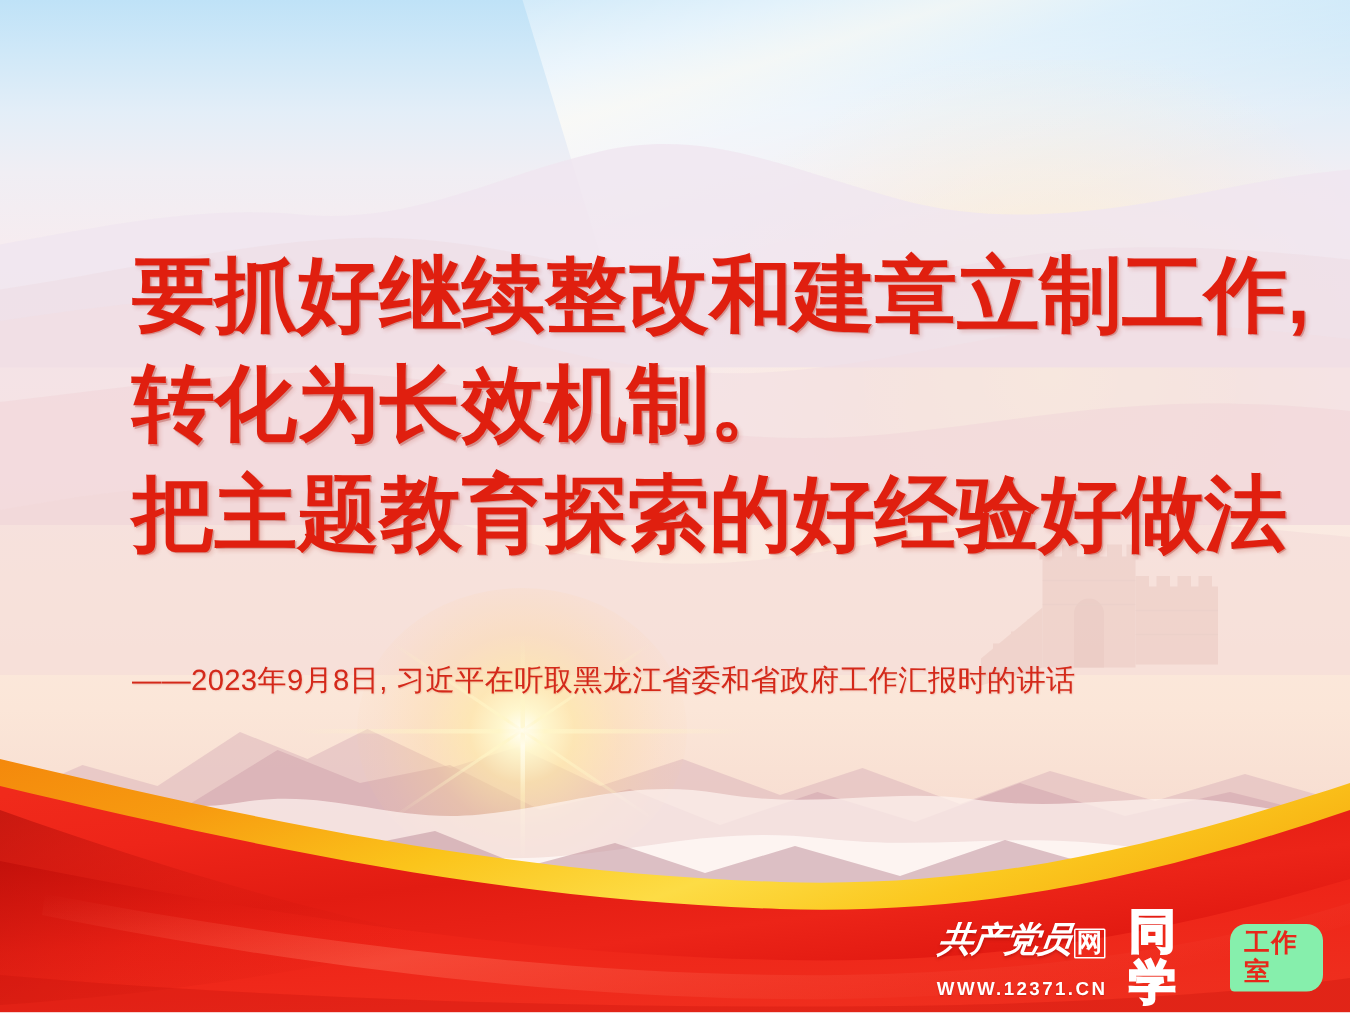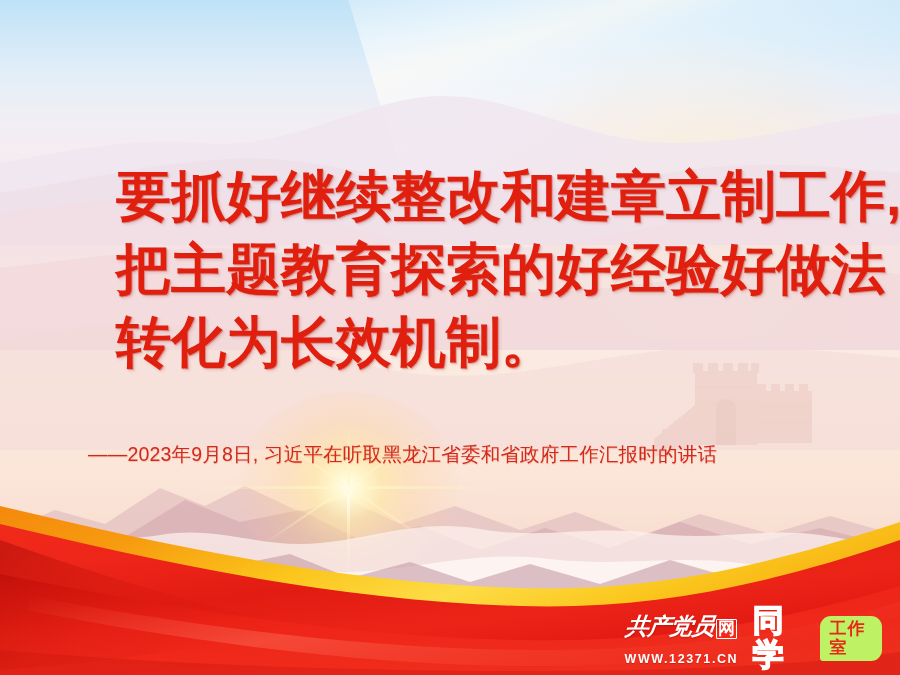--- a/index.html
+++ b/index.html
@@ -130,21 +130,21 @@
     position: absolute;
     left: 640px; top: 345px;
     width: 190px; height: 115px;
     opacity: 0.17;
     pointer-events: none;
   }
 
   
   .headline {
     position: absolute;
-    left: 116px;
+    left: 88px;
     top: 160px;
     width: 760px;
     font-family: "Liberation Sans", "DejaVu Sans", sans-serif;
     font-weight: bold;
     font-size: 55px;
     line-height: 73px;
     letter-spacing: 0px;
     color: #e01f0f;
     text-shadow:
        1px 1px 0 rgba(150,10,0,0.25),
@@ -239,21 +239,21 @@
     color: transparent;
     -webkit-text-stroke: 1.6px #ffffff;
     letter-spacing: 1px;
     line-height: 34px;
   }
   .logo-studio {
     font-family: "Liberation Sans", "DejaVu Sans", sans-serif;
     font-size: 17px;
     font-weight: bold;
     color: #e8271a;
-    background: #bef264;
+    background: #86efac;
     border-radius: 11px 11px 11px 3px;
     padding: 3px 9px 4px 9px;
     letter-spacing: 1px;
     line-height: 19px;
   }
 </style>
 </head>
 <body>
 
 <div class="poster">
@@ -356,22 +356,22 @@
 
   <div class="ridge" style="top:520px; height:110px;">
     <svg viewBox="0 0 900 110" preserveAspectRatio="none">
       <path d="M0,58 L50,44 L110,56 L170,26 L230,46 L290,34 L350,58 L410,42 L470,62
                L530,44 L600,64 L670,40 L740,60 L810,44 L900,62 L900,110 L0,110 Z" fill="#c1939f" opacity="0.55"></path>
     </svg>
   </div>
 
   <div class="headline">
     <span class="ln">要抓好继续整改和建章立制工作,</span>
+    <span class="ln">转化为长效机制。</span>
     <span class="ln">把主题教育探索的好经验好做法</span>
-    <span class="ln">转化为长效机制。</span>
   </div>
 
   <div class="attribution">——2023年9月8日, 习近平在听取黑龙江省委和省政府工作汇报时的讲话</div>
 
   <div class="ribbon">
     <svg viewBox="0 0 900 175" preserveAspectRatio="none">
       <defs>
         <linearGradient id="goldGrad" x1="0" y1="0" x2="1" y2="0.35">
           <stop offset="0%" stop-color="#F4890C"></stop>
           <stop offset="22%" stop-color="#F79B10"></stop>

